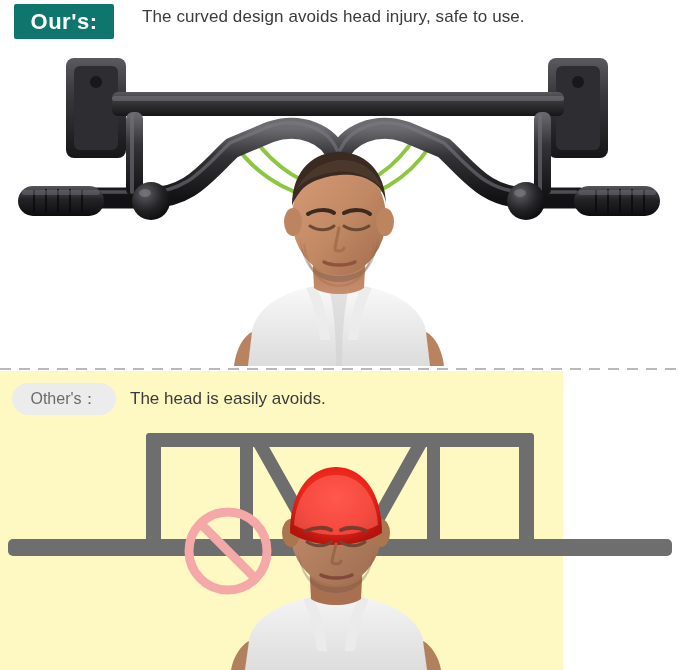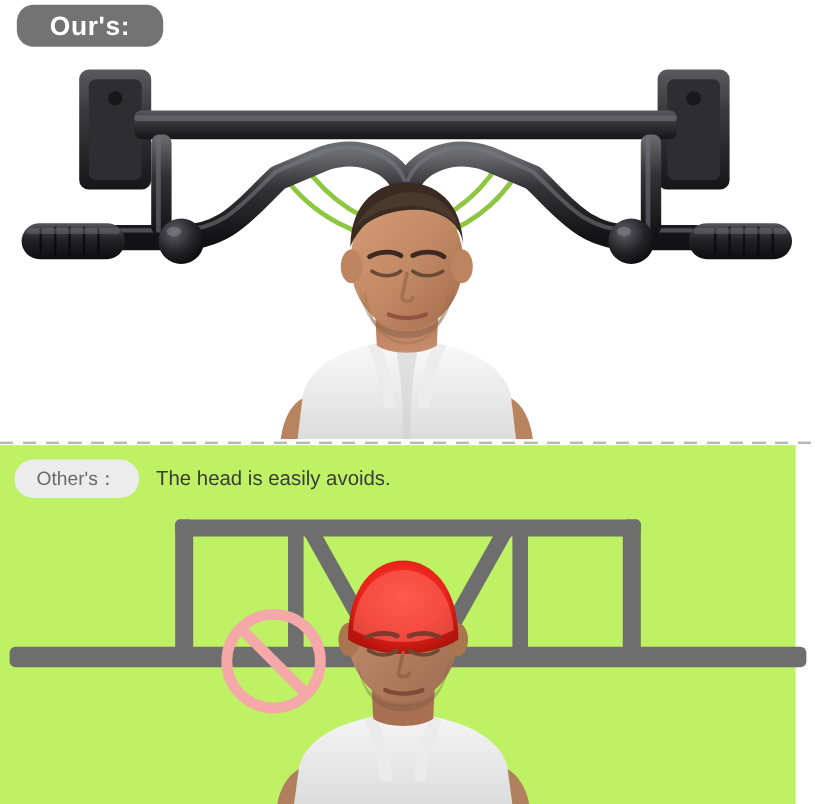--- a/index.html
+++ b/index.html
@@ -21,24 +21,24 @@
     left: 0; top: 0;
     width: 679px;
     height: 366px;
     background: #ffffff;
   }
 
   .badge-ours {
     position: absolute;
     left: 14px;
     top: 4px;
-    width: 122px;
+    width: 100px;
     height: 35px;
-    background: #737373;
-    border-radius: 14px;
+    background: #0f766e;
+    border-radius: 2px;
     display: flex;
     align-items: center;
     justify-content: center;
   }
   .badge-ours .badge-text {
     color: #ffffff;
     font-size: 22px;
     font-weight: bold;
     letter-spacing: 0.5px;
   }
@@ -60,23 +60,23 @@
     width: 679px;
     height: 2px;
     background-image: repeating-linear-gradient(to right,
         #b8b8b8 0px, #b8b8b8 11px, rgba(0,0,0,0) 11px, rgba(0,0,0,0) 19px);
   }
 
   
   #bottom-section {
     position: absolute;
     left: 0; top: 371px;
-    width: 663px;
+    width: 563px;
     height: 299px;
-    background: #bef264;
+    background: #fef9c3;
   }
 
   .badge-others {
     position: absolute;
     left: 12px;
     top: 12px;
     width: 104px;
     height: 32px;
     background: #ececec;
     border-radius: 16px;
@@ -249,20 +249,21 @@
                C 374 266, 360 276, 339 276 C 318 276, 304 266, 300 238 Z" fill="#6b5243" opacity="0.35"></path>
 
       <path d="M304 244 C 308 272, 322 286, 339 286 C 356 286, 370 272, 374 244" stroke="#a5714f" stroke-width="2" fill="none" opacity="0.45"></path>
     </g>
   </svg>
 
   <div class="badge-ours">
     <span class="badge-text">Our's:</span>
   </div>
 
+  <div class="caption-top">The curved design avoids head injury, safe to use.</div>
 </div>
 
 <div id="divider"></div>
 
 <div id="bottom-section">
 
   <svg class="stage" width="679" height="299" viewBox="0 0 679 299">
     <defs>
       <radialGradient id="redGlow" cx="50%" cy="40%" r="60%">
         <stop offset="0%" stop-color="#ff4136"></stop>

